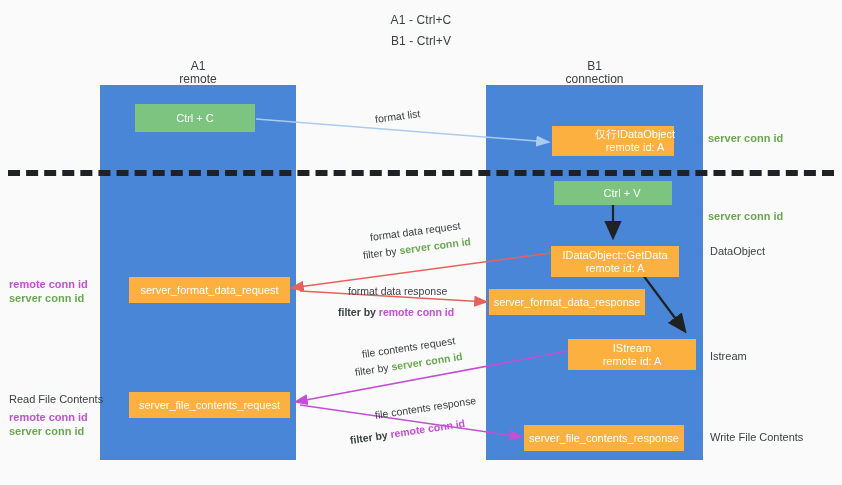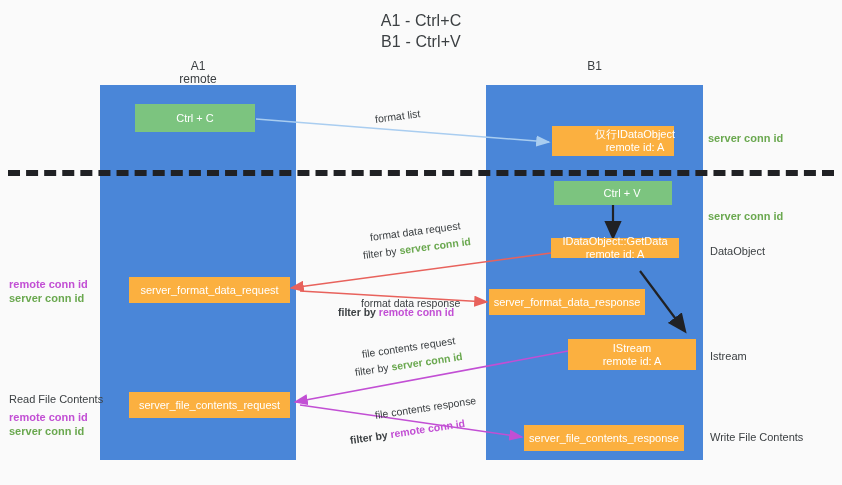--- a/index.html
+++ b/index.html
@@ -19,21 +19,21 @@
     inset: 0;
     width: 842px;
     height: 485px;
   }
   .abs { position: absolute; }
 
   
   .title {
     left: 0; right: 0; top: 10px;
     text-align: center;
-    font-size: 16px;
+    font-size: 12px;
     color: #3c4043;
     line-height: 21px;
     letter-spacing: .1px;
   }
 
   
   .lane-head {
     text-align: center;
     font-size: 12px;
     color: #3c4043;
@@ -105,20 +105,21 @@
     <div>A1 - Ctrl+C</div>
     <div>B1 - Ctrl+V</div>
   </div>
 
   <div class="abs lane-head" style="left:100px; top:60px; width:196px;">
     <span>A1</span>
     <span class="l2">remote</span>
   </div>
   <div class="abs lane-head" style="left:486px; top:60px; width:217px;">
     <span>B1</span>
+    <span class="l2">connection</span>
   </div>
 
   <div class="abs lane" style="left:100px; top:85px; width:196px; height:375px;"></div>
   <div class="abs lane" style="left:486px; top:85px; width:217px; height:375px;"></div>
 
   <svg class="overlay" viewBox="0 0 842 485">
     <defs>
       <marker id="ah-blue" markerWidth="9" markerHeight="7" refX="8" refY="3.5" orient="auto">
         <path d="M0,0 L9,3.5 L0,7 z" fill="#a9cdf0"></path>
       </marker>
@@ -164,21 +165,21 @@
 
   <div class="abs box orange" style="left:552px; top:126px; width:122px; height:30px;padding-left:48px;">
     <span class="ln">仅行IDataObject</span>
     <span class="ln">remote id: A</span>
   </div>
 
   <div class="abs box green" style="left:554px; top:181px; width:118px; height:24px;padding-left:22px;">
     <span class="ln">Ctrl + V</span>
   </div>
 
-  <div class="abs box orange" style="left:551px; top:238px; width:128px; height:20px;">
+  <div class="abs box orange" style="left:551px; top:246px; width:128px; height:31px;">
     <span class="ln">IDataObject::GetData</span>
     <span class="ln">remote id: A</span>
   </div>
 
   <div class="abs box orange" style="left:568px; top:339px; width:128px; height:31px;">
     <span class="ln">IStream</span>
     <span class="ln">remote id: A</span>
   </div>
 
   <div class="abs box orange" style="left:489px; top:289px; width:156px; height:26px;">
@@ -190,21 +191,21 @@
   </div>
 
   <div class="abs mid-lbl rot-1" style="left:375px; top:112px;">format list</div>
 
   <div class="abs mid-lbl rot-1" style="left:370px; top:230px;">format data request</div>
   <div class="abs mid-lbl rot-1" style="left:363px; top:248px;">
     <span>filter by</span>
     <span class="green-t">server conn id</span>
   </div>
 
-  <div class="abs mid-lbl" style="left:361px; top:284px;margin-top:12px;">format data response</div>
+  <div class="abs mid-lbl" style="left:348px; top:284px;">format data response</div>
   <div class="abs mid-lbl" style="left:338px; top:305px;">
     <span class="bold" style="font-weight:bold;">filter by</span>
     <span class="purple-t">remote conn id</span>
   </div>
 
   <div class="abs mid-lbl rot-2" style="left:362px; top:347px;">file contents request</div>
   <div class="abs mid-lbl rot-2" style="left:355px; top:365px;">
     <span>filter by</span>
     <span class="green-t">server conn id</span>
   </div>

